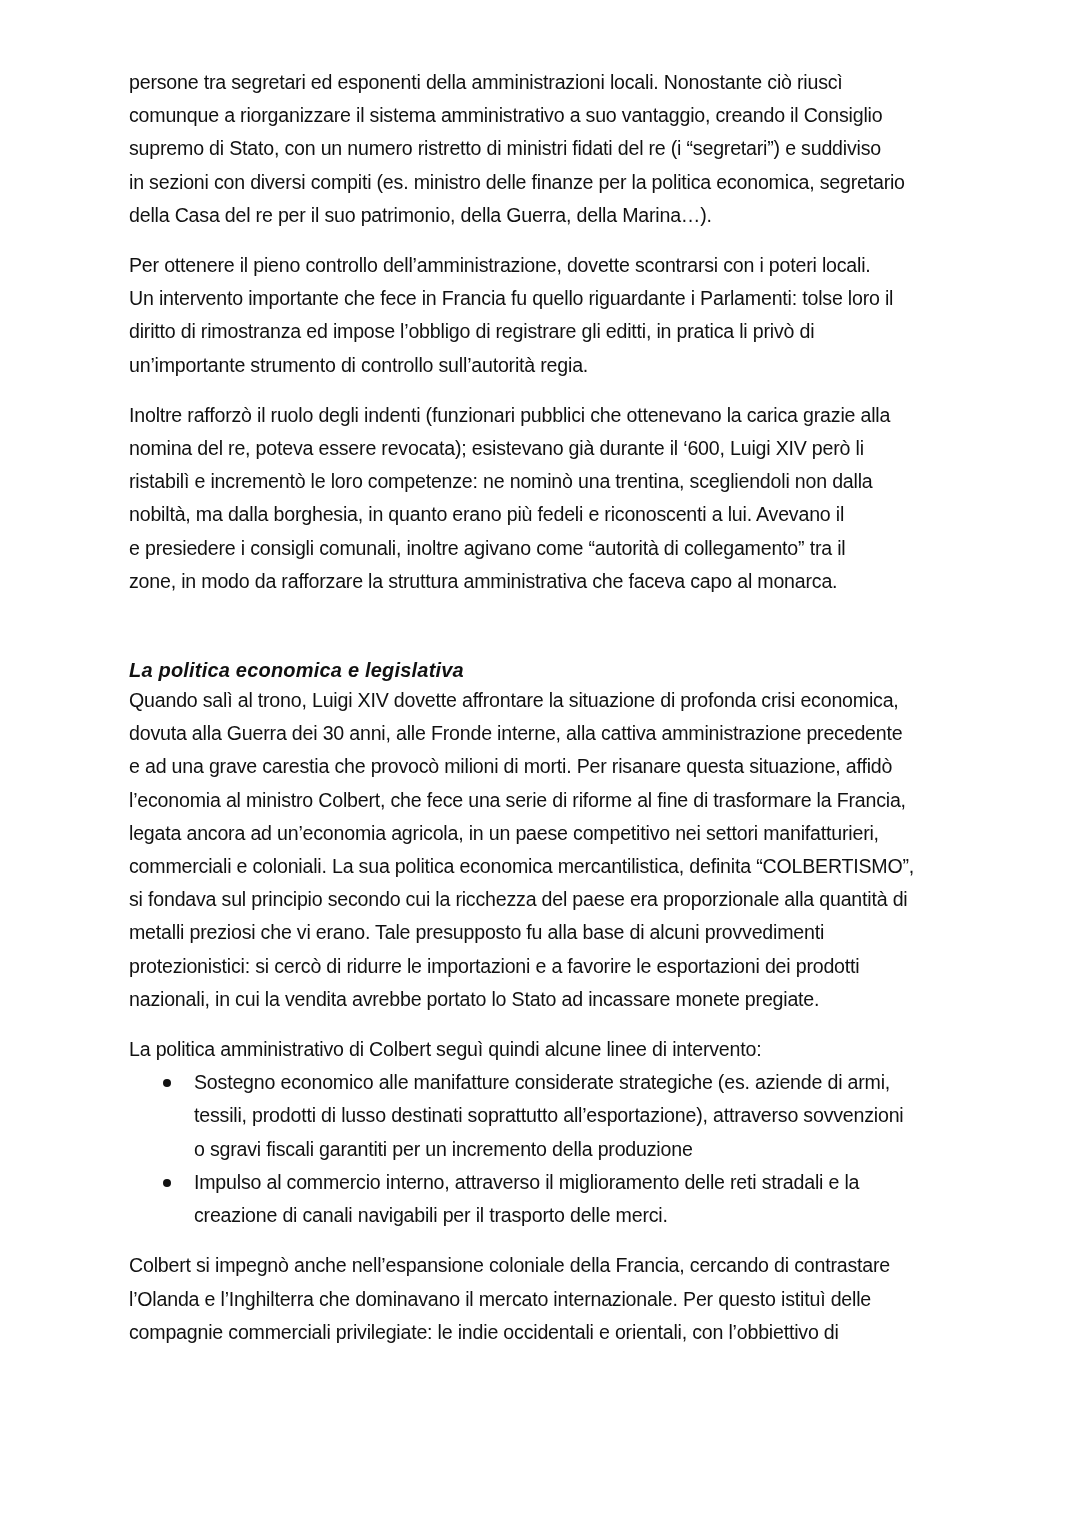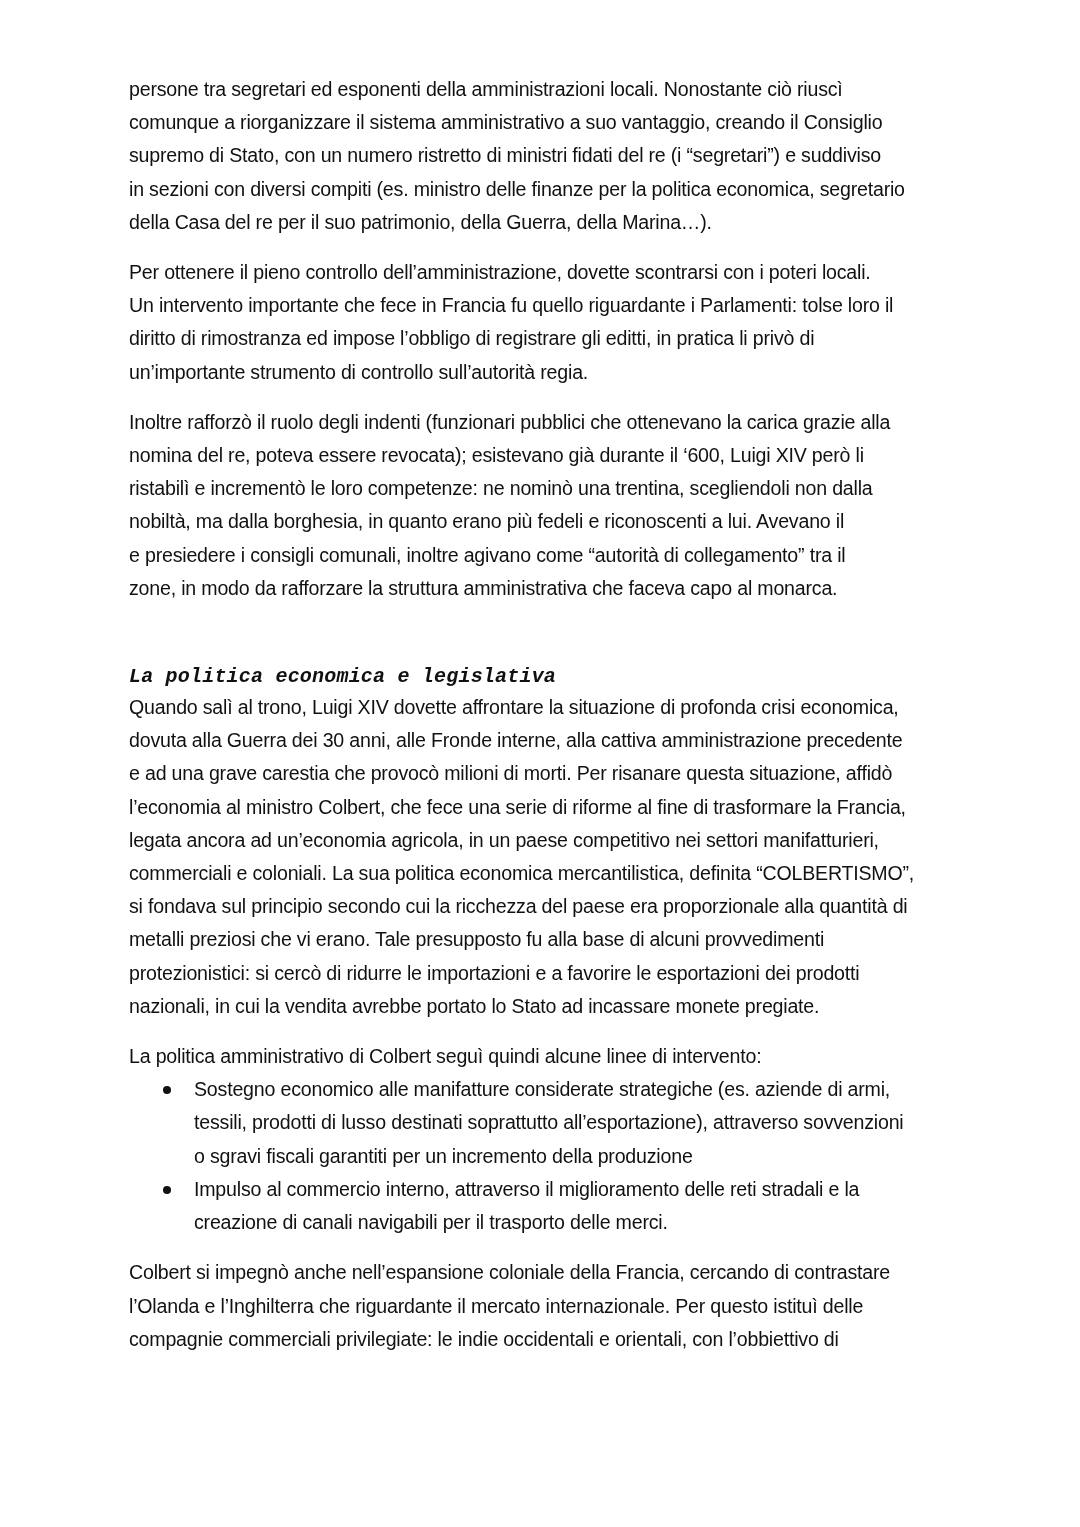--- a/index.html
+++ b/index.html
@@ -11,37 +11,37 @@
       width: 1080px;
       height: 1527px;
       position: relative;
       overflow: hidden;
       font-family: "Liberation Sans", "DejaVu Sans", sans-serif;
       color: #111111;
     }
     .page {
       position: absolute;
       left: 129px;
-      top: 73px;
+      top: 66px;
       width: 890px;
     }
     .para {
       margin: 0 0 17px 0;
       font-size: 19.6px;
       line-height: 33.2px;
       letter-spacing: -0.2px;
       white-space: normal;
     }
     .line {
       display: block;
       white-space: nowrap;
     }
     .heading {
       margin: 58px 0 0 0;
-      font-family: Liberation Mono, monospace;
+      font-family: Liberation Sans, sans-serif;
       font-style: italic;
       font-weight: bold;
       font-size: 20px;
       line-height: 28px;
       letter-spacing: 0.2px;
       color: #111111;
     }
     .para.after-heading {
       margin-top: 0;
     }
@@ -127,17 +127,17 @@
     </li>
     <li>
       <span class="bullet"></span>
       <span class="line">Impulso al commercio interno, attraverso il miglioramento delle reti stradali e la</span>
       <span class="line">creazione di canali navigabili per il trasporto delle merci.</span>
     </li>
   </ul>
 
   <p class="para">
     <span class="line">Colbert si impegnò anche nell’espansione coloniale della Francia, cercando di contrastare</span>
-    <span class="line">l’Olanda e l’Inghilterra che riguardante il mercato internazionale. Per questo istituì delle</span>
+    <span class="line">l’Olanda e l’Inghilterra che dominavano il mercato internazionale. Per questo istituì delle</span>
     <span class="line">compagnie commerciali privilegiate: le indie occidentali e orientali, con l’obbiettivo di</span>
   </p>
 
 </div>
 
 </body></html>

